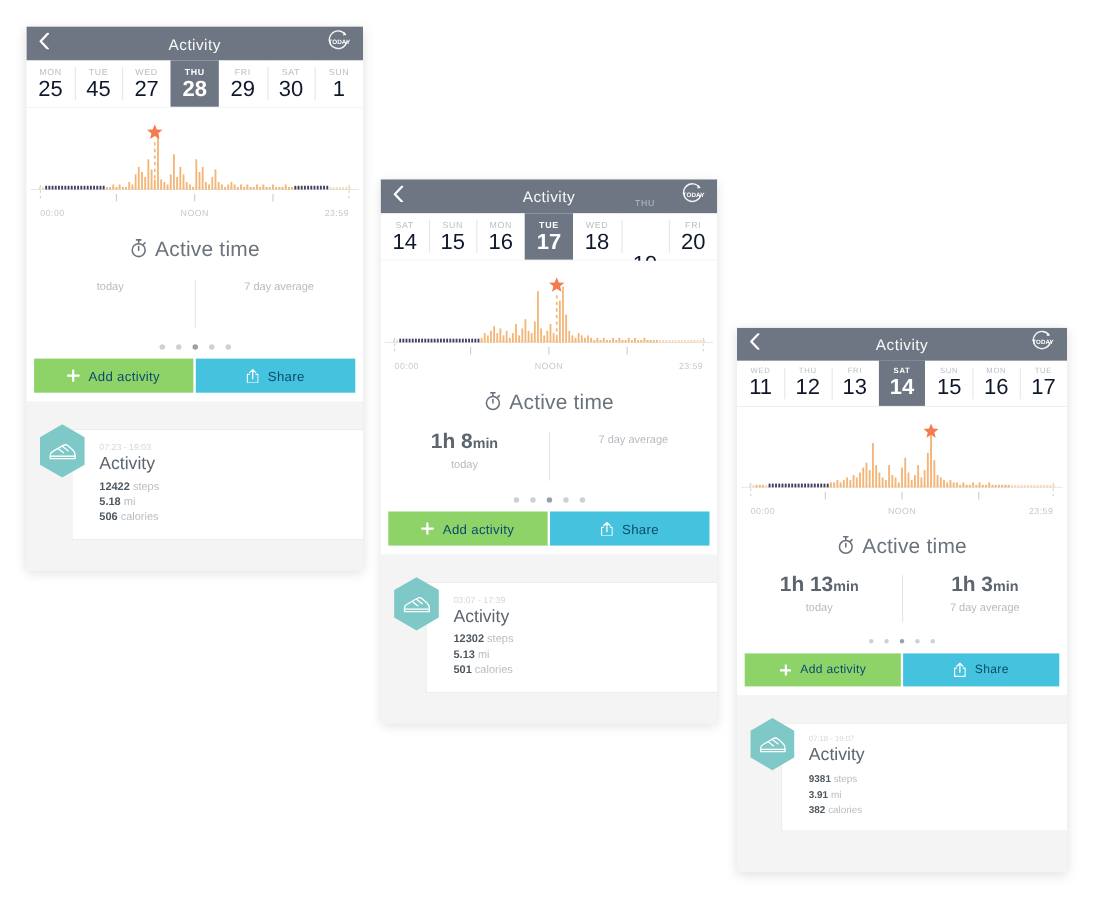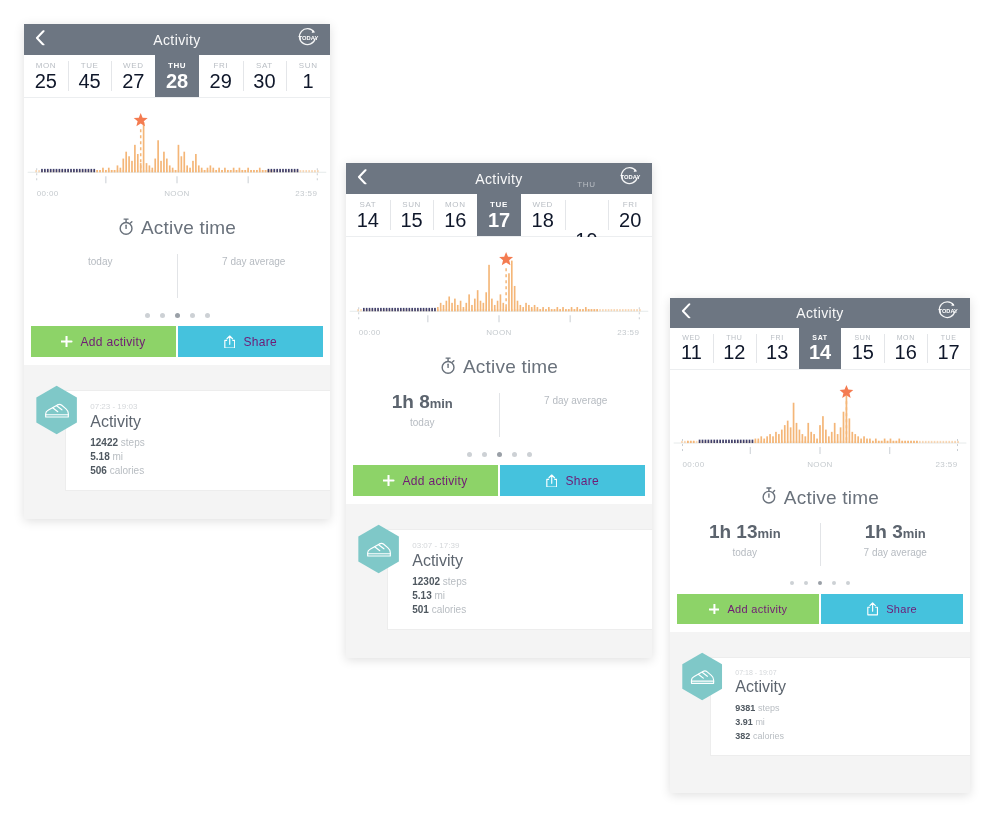--- a/index.html
+++ b/index.html
@@ -154,21 +154,21 @@
   }
   .dot.active { background: #9aa0a7; }
 
   
   .btn-row { display: flex; background:#ffffff; }
   .btn {
     flex: 1 1 0;
     display: flex;
     align-items: center;
     justify-content: center;
-    color: #701a75;
+    color: #0c4a6e;
     font-weight: 500;
     letter-spacing: 0.3px;
     box-sizing: border-box;
     cursor: pointer;
   }
   .btn-add { background: #8dd368; }
   .btn-share { background: #45c2dd; }
   .btn-gap { width: 2px; background: #ffffff; flex: 0 0 auto; }
   .btn .bicon { display:inline-block; margin-right: 8px; line-height:0; }
 

